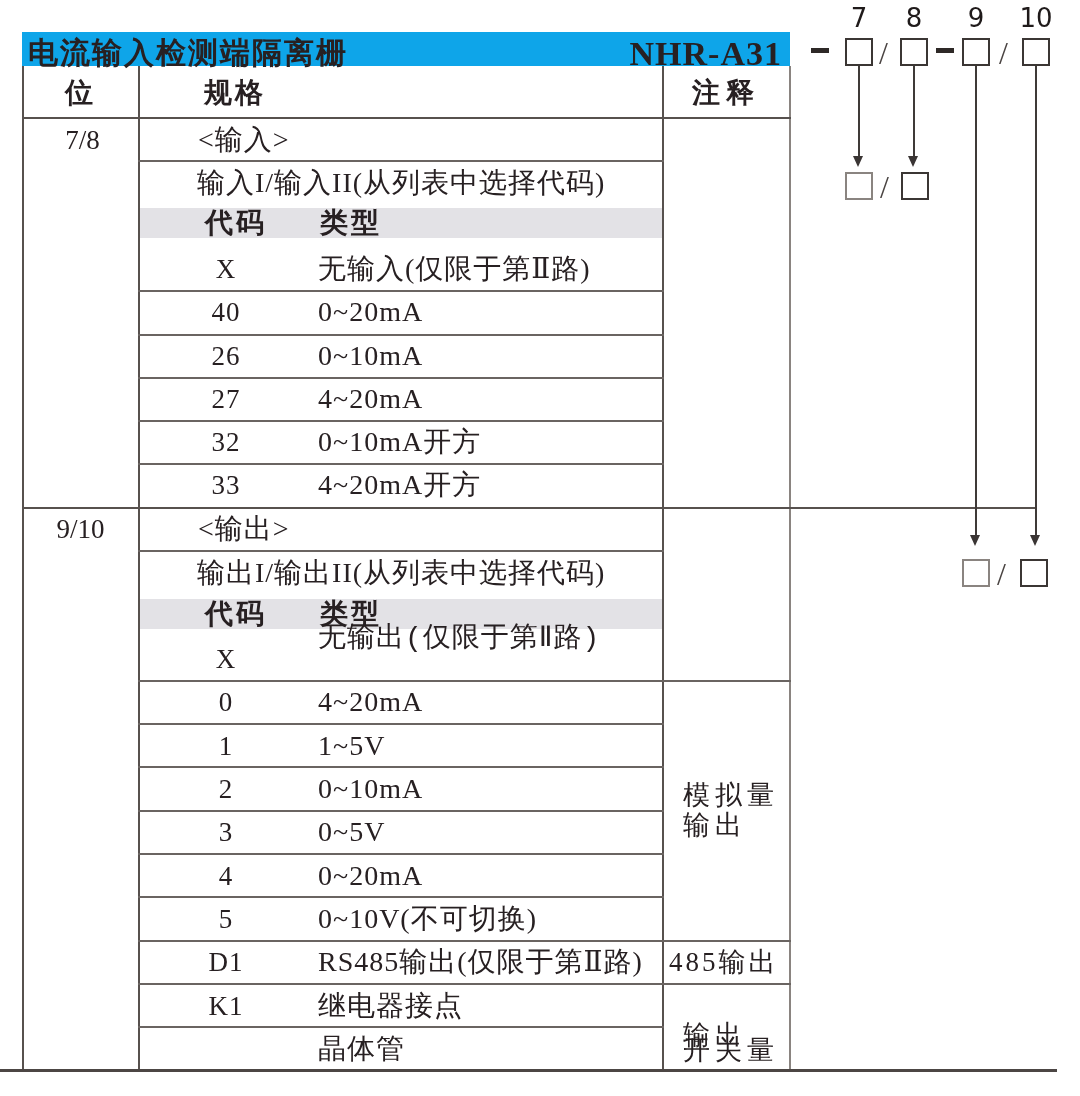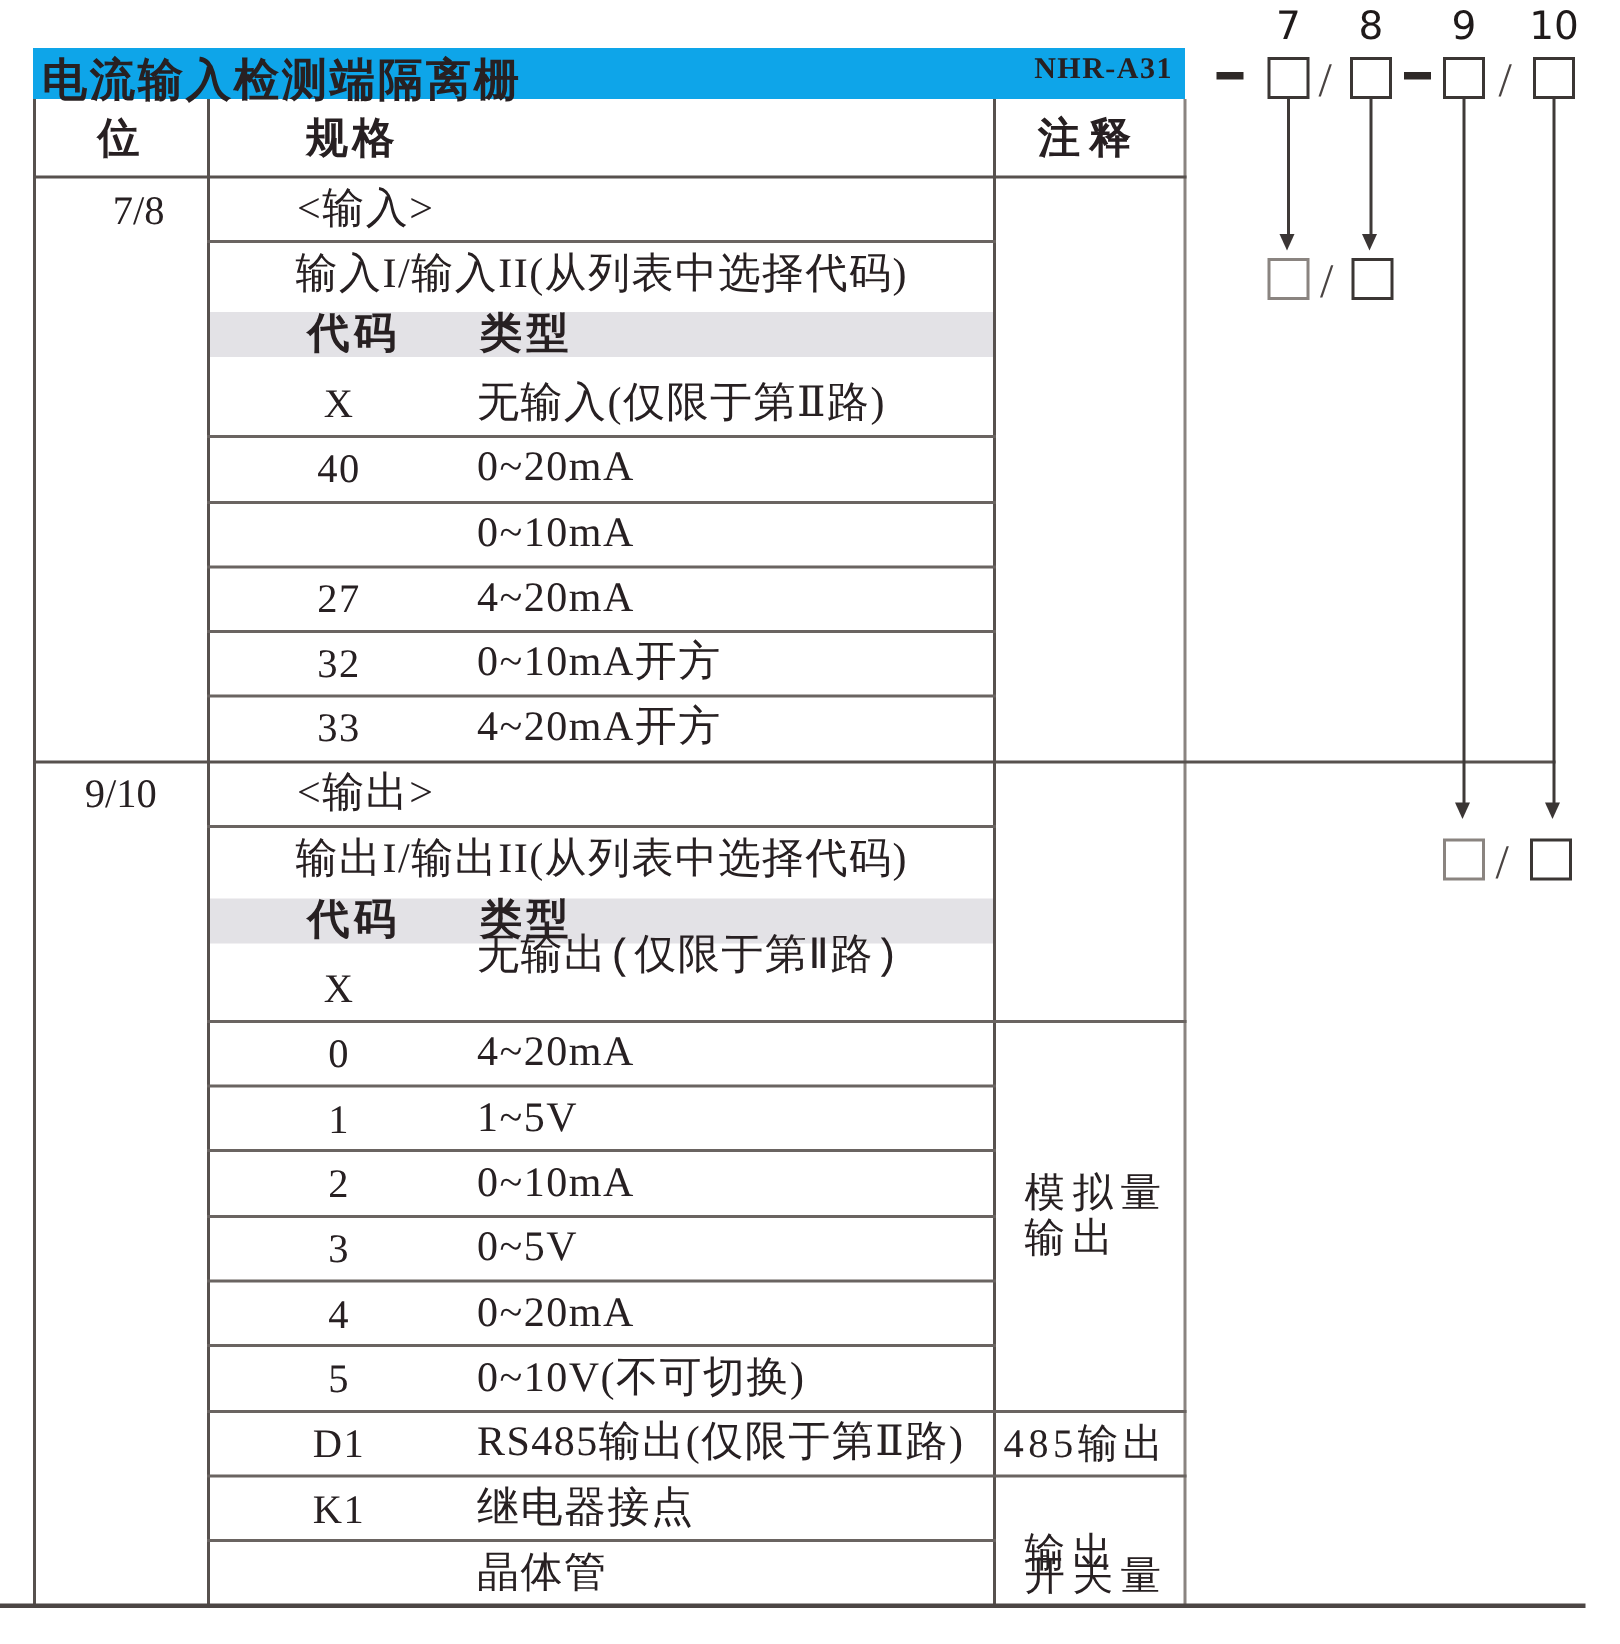--- a/index.html
+++ b/index.html
@@ -1,20 +1,20 @@
 <!DOCTYPE html>
 <html><head>
 <meta charset="utf-8">
 <style>
   html,body{margin:0;padding:0;background:#fff;}
   .page{position:relative;width:1080px;height:1096px;background:#fff;overflow:hidden;
         font-family:"Liberation Serif","DejaVu Serif",serif;color:#272022;}
   .titlebar{position:absolute;left:22px;top:32px;width:768px;height:34px;background:#0ea5e9;}
   .title{position:absolute;left:6px;top:1px;font-size:30px;font-weight:bold;letter-spacing:2px;white-space:nowrap;}
-  .model{position:absolute;right:8px;top:3px;font-size:20px;font-weight:bold;letter-spacing:1px;white-space:nowrap;text-align:center;}
+  .model{position:absolute;right:8px;top:3px;font-size:34px;font-weight:bold;letter-spacing:1px;white-space:nowrap;text-align:center;}
   .vl{position:absolute;width:2px;background:#57514e;}
   .hl{position:absolute;height:2px;background:#6a6461;}
   .hl.outer{background:#57514e;}
   .band{position:absolute;left:140px;width:522px;height:30px;background:#e3e2e6;}
   .txt{position:absolute;font-size:28px;line-height:30px;white-space:nowrap;letter-spacing:2px;}
   .txt.b{font-weight:bold;letter-spacing:3px;}
   .txt.center{text-align:center;}
   .txt.code{left:146px;width:160px;text-align:center;font-size:27px;letter-spacing:1px;}
   .txt.type{left:318px;font-size:28px;letter-spacing:1px;}
   .txt.hint{letter-spacing:1px;}
@@ -60,32 +60,33 @@
   <div class="hl" style="left:138px;top:896px;width:526px;"></div>
   <div class="hl" style="left:138px;top:940px;width:653px;"></div>
   <div class="hl" style="left:138px;top:983px;width:653px;"></div>
   <div class="hl" style="left:138px;top:1026px;width:526px;"></div>
   <div class="hl outer" style="left:0px;top:1069px;width:1057px;height:3px;background:#4c4644;"></div>
 
   <div class="txt b center" style="left:22px;top:78px;width:117px;">位</div>
   <div class="txt b" style="left:204px;top:78px;text-align:center;">规格</div>
   <div class="txt b center" style="left:662px;top:78px;width:128px;letter-spacing:6px;">注释</div>
 
-  <div class="txt center" style="left:34px;top:125px;width:117px;font-size:27px;letter-spacing:0;">7/8</div>
+  <div class="txt center" style="left:24px;top:125px;width:117px;font-size:27px;letter-spacing:0;">7/8</div>
   <div class="txt" style="left:198px;top:125px;letter-spacing:1px;">&lt;输入&gt;</div>
   <div class="txt hint" style="left:197px;top:168px;">输入I/输入II(从列表中选择代码)</div>
 
   <div class="band" style="top:208px;"></div>
   <div class="txt b" style="left:205px;top:208px;">代码</div>
   <div class="txt b" style="left:320px;top:208px;">类型</div>
 
   <div class="txt code" style="top:254px;">X</div>
   <div class="txt type" style="top:254px;">无输入(仅限于第Ⅱ路)</div>
   <div class="txt code" style="top:297px;">40</div>
   <div class="txt type" style="top:297px;">0~20mA</div>
+  <div class="txt code" style="top:341px;">26</div>
   <div class="txt type" style="top:341px;">0~10mA</div>
   <div class="txt code" style="top:384px;">27</div>
   <div class="txt type" style="top:384px;">4~20mA</div>
   <div class="txt code" style="top:427px;">32</div>
   <div class="txt type" style="top:427px;">0~10mA开方</div>
   <div class="txt code" style="top:470px;">33</div>
   <div class="txt type" style="top:470px;">4~20mA开方</div>
 
   <div class="txt center" style="left:22px;top:514px;width:117px;font-size:27px;letter-spacing:0;">9/10</div>
   <div class="txt" style="left:198px;top:514px;letter-spacing:1px;">&lt;输出&gt;</div>

